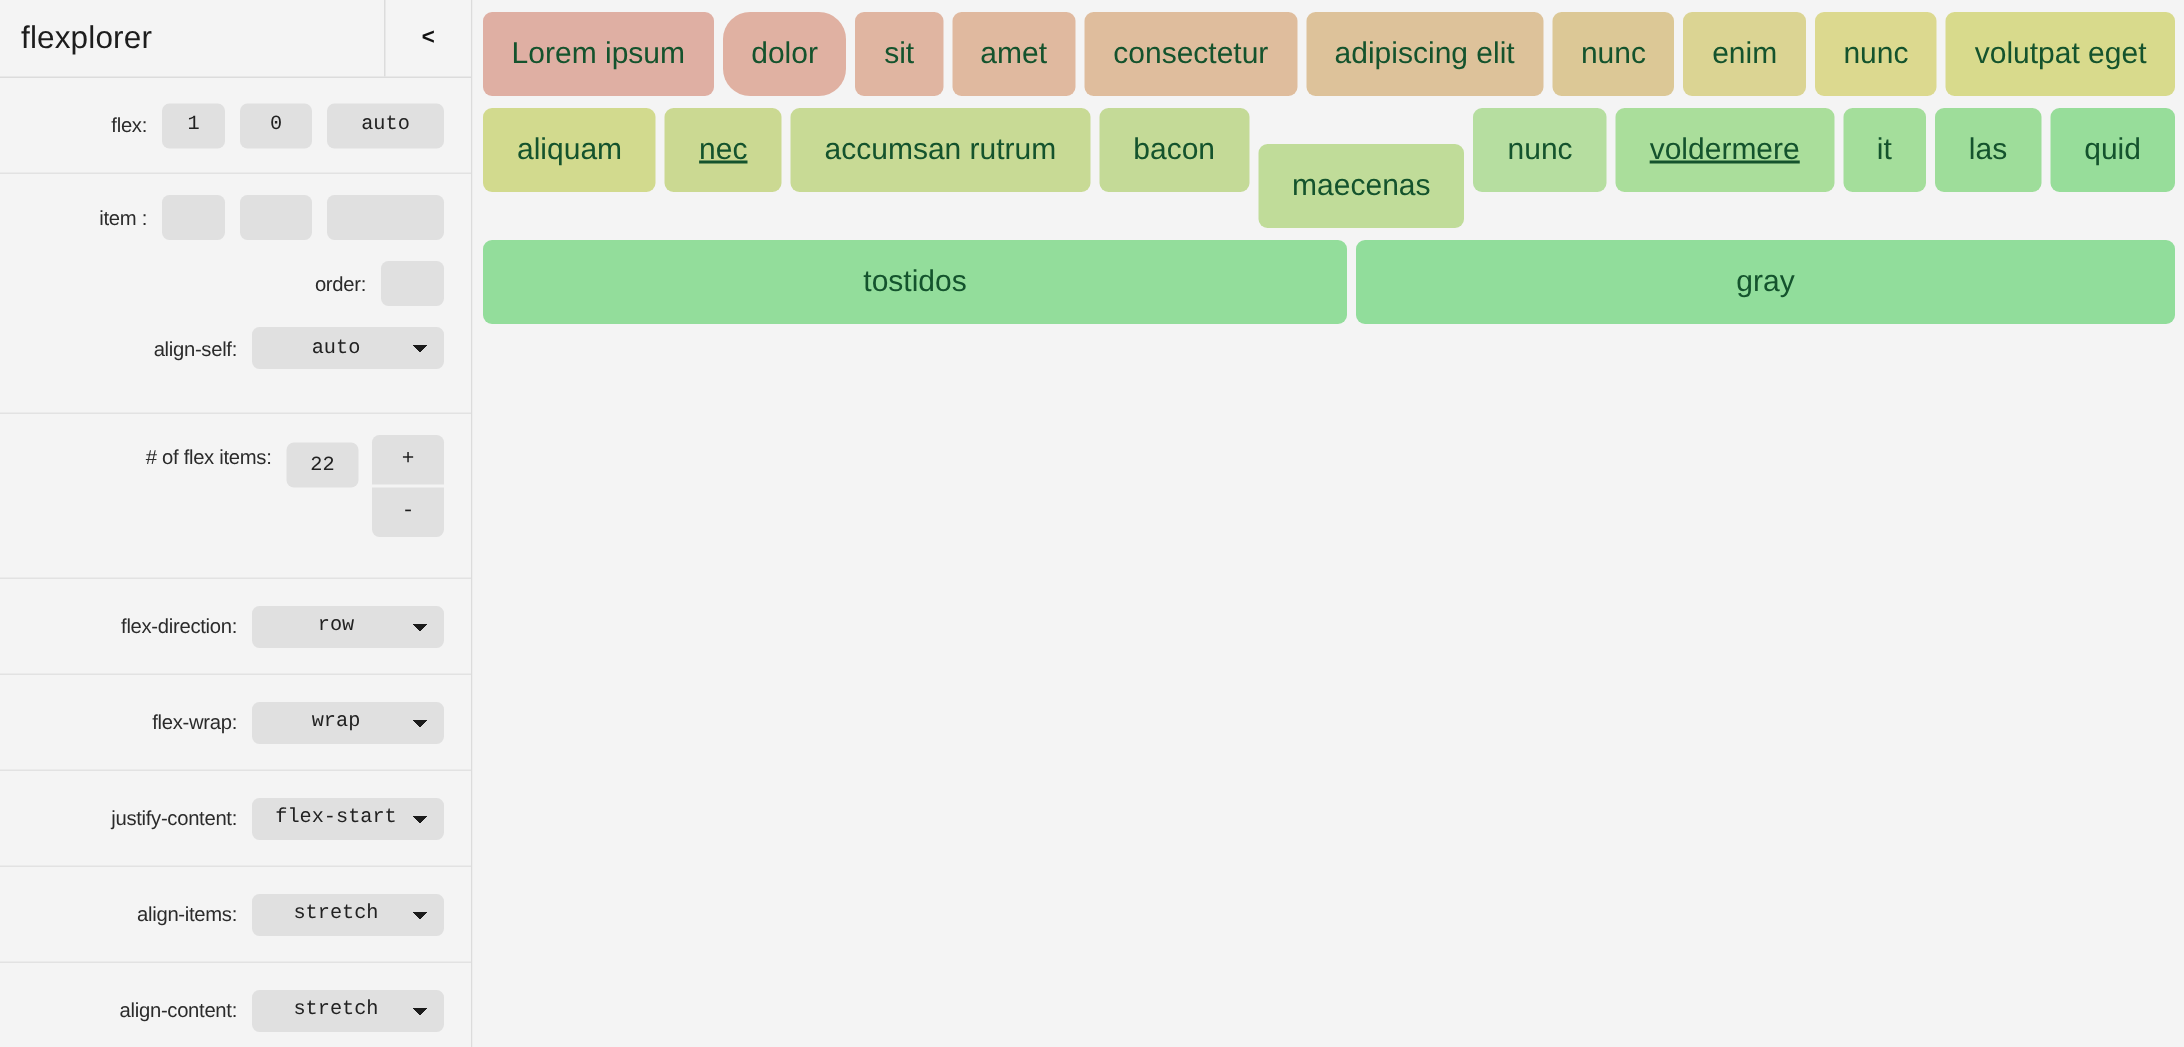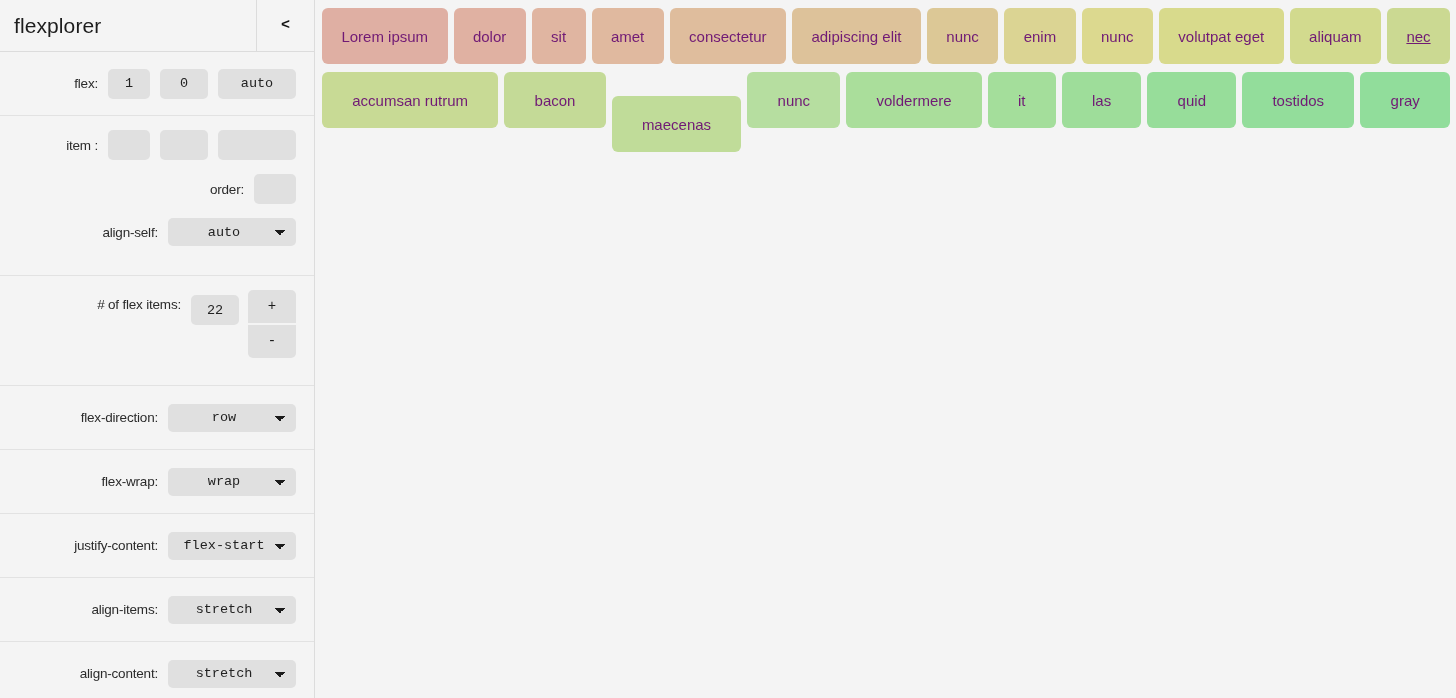--- a/index.html
+++ b/index.html
@@ -153,22 +153,22 @@
     height: 185px;
   }
   .flex-item {
     flex: 1 0 auto;
     border-radius: 6px;
     margin: 0 6px 8px 0;
     display: flex;
     align-items: center;
     justify-content: center;
     font-family: "Liberation Sans", sans-serif;
-    font-size: 15px;
-    color: #701a75;
+    font-size: 20px;
+    color: #14532d;
     padding: 0 18px;
     height: 56px;
     white-space: nowrap;
     cursor: pointer;
     user-select: none;
   }
 </style>
 </head>
 <body>
 
@@ -245,21 +245,21 @@
       <select class="sel"><option value="stretch">stretch</option><option value="flex-start">flex-start</option><option value="flex-end">flex-end</option><option value="center">center</option><option value="space-between">space-between</option><option value="space-around">space-around</option></select>
     </div>
 
   </aside>
 
   <main id="main">
     <div id="flexbox">
         <div class="flex-item" style="background: rgb(223, 175, 163);">
           <span>Lorem ipsum</span>
         </div>
-        <div class="flex-item" style="background: rgb(224, 177, 162);">
+        <div class="flex-item" style="background: rgb(224, 177, 162); border-radius: 18px;">
           <span>dolor</span>
         </div>
         <div class="flex-item" style="background: rgb(224, 181, 161);">
           <span>sit</span>
         </div>
         <div class="flex-item" style="background: rgb(224, 185, 159);">
           <span>amet</span>
         </div>
         <div class="flex-item" style="background: rgb(223, 189, 157);">
           <span>consectetur</span>
@@ -290,21 +290,21 @@
         </div>
         <div class="flex-item" style="background: rgb(196, 218, 151);">
           <span>bacon</span>
         </div>
         <div class="flex-item" style="background: rgb(192, 220, 153); margin-top: 24px;">
           <span>maecenas</span>
         </div>
         <div class="flex-item" style="background: rgb(182, 222, 160);">
           <span>nunc</span>
         </div>
-        <div class="flex-item" style="background: rgb(170, 222, 155);">
+        <div class="flex-item" style="background: rgb(170, 222, 155); text-decoration: underline;">
           <span>voldermere</span>
         </div>
         <div class="flex-item" style="background: rgb(164, 222, 155);">
           <span>it</span>
         </div>
         <div class="flex-item" style="background: rgb(158, 221, 154);">
           <span>las</span>
         </div>
         <div class="flex-item" style="background: rgb(151, 221, 154);">
           <span>quid</span>

